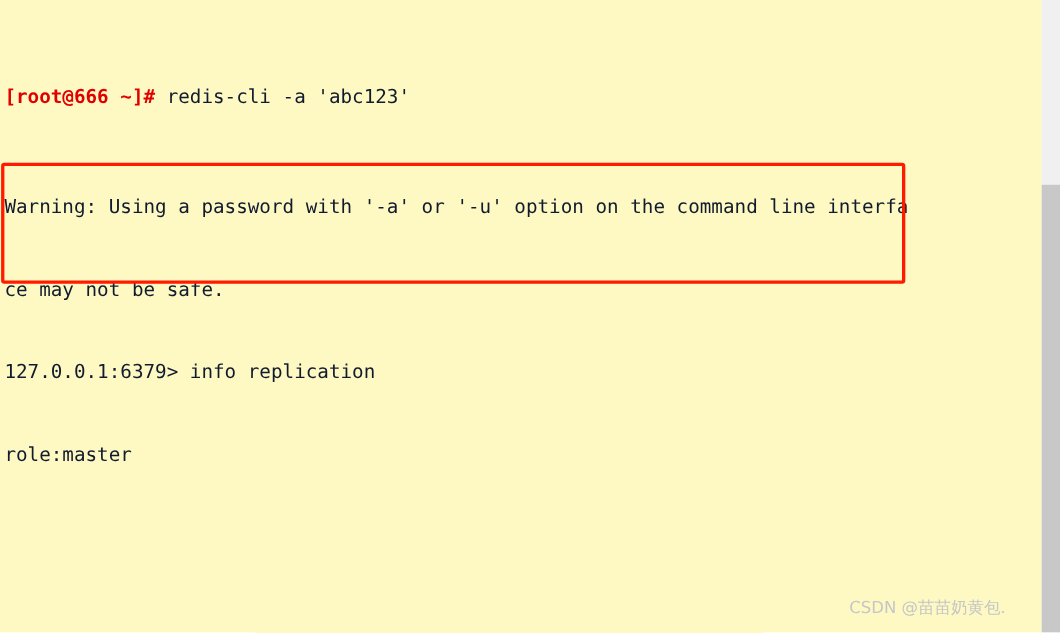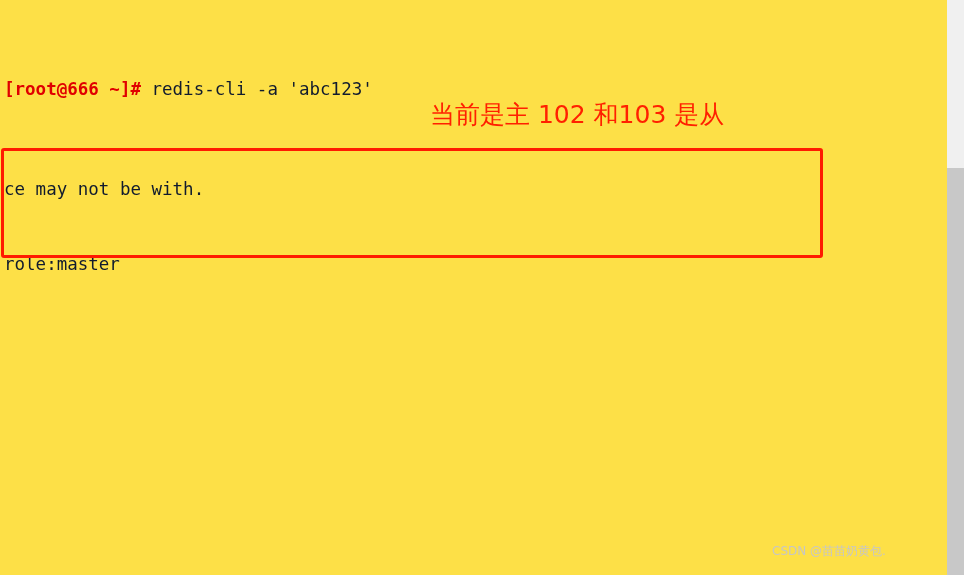--- a/index.html
+++ b/index.html
@@ -20,21 +20,21 @@
     background: #ffffff;
   }
 
   
   #terminal {
     position: absolute;
     left: 0; top: 0;
     width: 947px;
     height: 575px;
     padding: 2px 0 0 4px;
-    background: #fde047;
+    background: #fef9c3;
     font-family: "DejaVu Sans Mono", "Liberation Mono", monospace;
     font-size: 17.5px;
     line-height: 25px;
     color: #111b2e;
     letter-spacing: 0px;
     white-space: pre;
   }
 
   .line {
     height: 25px;
@@ -89,56 +89,57 @@
     height: 407px;
     background: #c8c8c8;
   }
 
   
   #watermark {
     position: absolute;
     left: 772px;
     top: 543px;
     font-family: "DejaVu Sans", "Liberation Sans", sans-serif;
-    font-size: 12px;
+    font-size: 15px;
     color: #c6c6c6;
     white-space: pre;
   }
 </style>
 </head>
 <body>
 
 <div id="screen">
 
   <div id="terminal">
 
     <div class="line"><span class="prompt-user">[root@666 ~]#</span><span> redis-cli -a 'abc123'</span></div>
 
-    <div class="line">ce may not be with.</div>
+    <div class="line">Warning: Using a password with '-a' or '-u' option on the command line interfa</div>
+    <div class="line">ce may not be safe.</div>
+    <div class="line">127.0.0.1:6379&gt; info replication</div>
     <div class="line">role:master</div>
     
     
     
     
     
     
     
     
     
     
     
     
 
     
 
   </div>
 
   <div id="red-box"></div>
 
-  <div id="annotation">当前是主 102 和103 是从</div>
 
   <div id="scrollbar">
     <div id="scroll-thumb"></div>
   </div>
 
   <div id="watermark">CSDN @苗苗奶黄包.</div>
 
 </div>
 
 </body></html>

